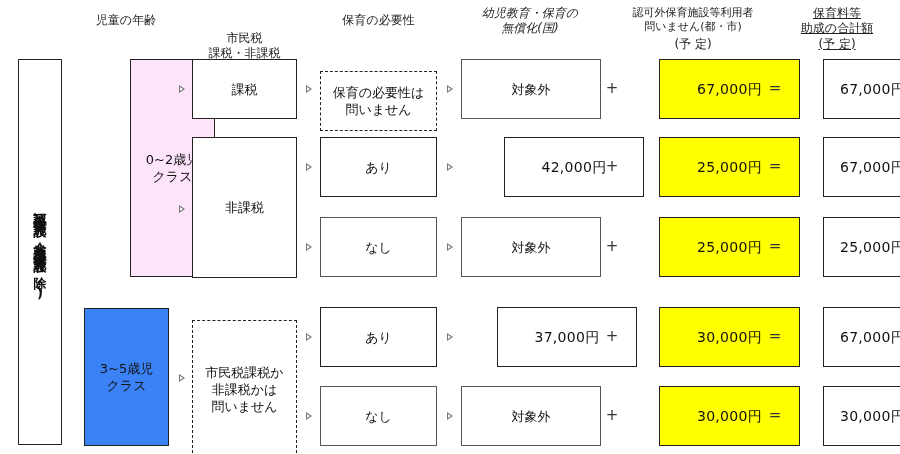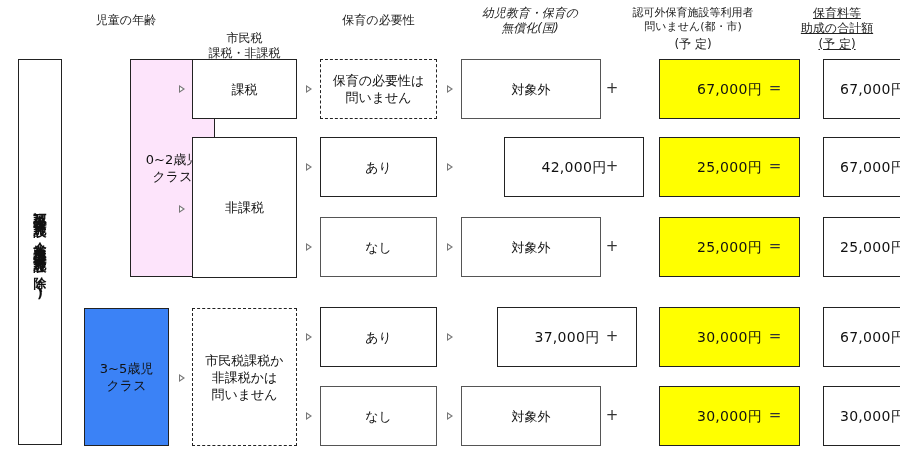--- a/index.html
+++ b/index.html
@@ -3,21 +3,21 @@
 <meta charset="utf-8">
 <style>
   html, body { margin:0; padding:0; background:#ffffff; }
   body { width:900px; height:454px; position:relative; overflow:hidden;
          font-family:"DejaVu Sans","Liberation Sans",sans-serif; color:#111; }
   .hdr { position:absolute; text-align:center; font-size:12px; line-height:15px; color:#222; }
   .box { position:absolute; box-sizing:border-box; border:1.6px solid #222; background:#fff;
          display:flex; align-items:center; justify-content:center; text-align:center;
          font-size:13px; line-height:17px; }
   .box.thin { border:1.2px solid #555; }
-  .box.dash { border:1.6px dashed #222; }
+  .box.dash { border:1.6px dashed #222;margin-top:12px; }
   .box.pink { background:#fde4fb; }
   .box.blue { background:#3b82f6; }
   .box.yellow { background:#ffff00; }
   .box.num { font-size:14px; letter-spacing:0.3px;margin-left:36px; }
   .vert { writing-mode:vertical-rl; text-orientation:upright; font-size:13px; letter-spacing:2px; font-weight:bold; }
   .arrow { position:absolute; width:0; height:0; border-top:4px solid transparent; border-bottom:4px solid transparent;
            border-left:6px solid #777; }
   .arrow::after { content:""; position:absolute; left:-5px; top:-2.5px; width:0; height:0;
            border-top:2.5px solid transparent; border-bottom:2.5px solid transparent; border-left:3.5px solid #fff; }
   .op { position:absolute; font-size:15px; color:#333; width:14px; text-align:center; }

